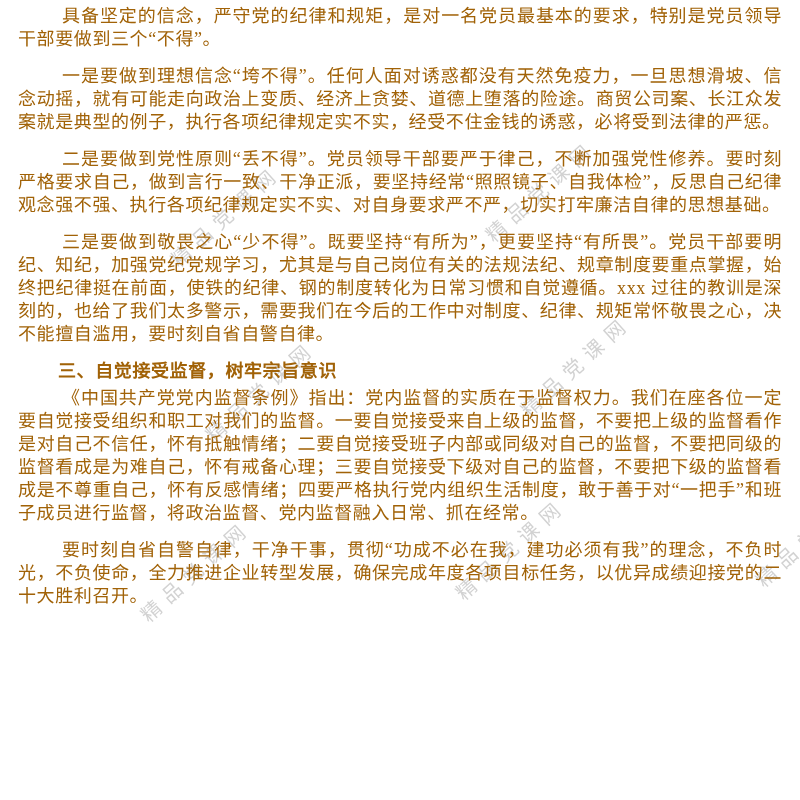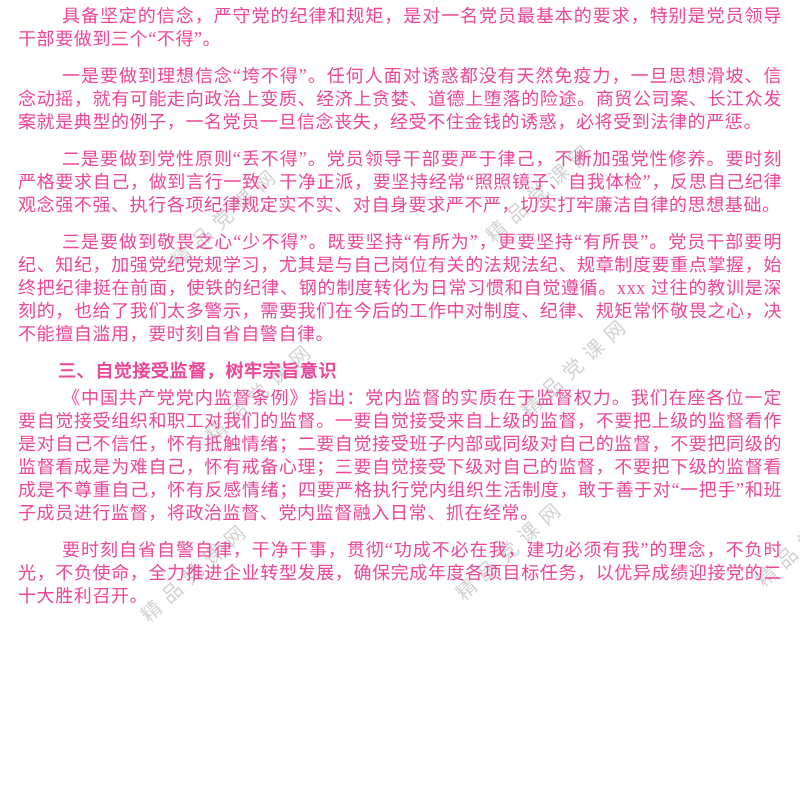--- a/index.html
+++ b/index.html
@@ -65,22 +65,22 @@
   <div class="watermark-layer">
       <span class="watermark" style="left: 225px; top: 215px; color: rgb(156, 156, 156);">精品党课网</span>
       <span class="watermark" style="left: 540px; top: 190px; color: rgb(156, 156, 156);">精品党课网</span>
       <span class="watermark" style="left: 860px; top: 162px; color: rgb(156, 156, 156);">精品党课网</span>
       <span class="watermark" style="left: 260px; top: 390px; color: rgb(156, 156, 156);">精品党课网</span>
       <span class="watermark" style="left: 575px; top: 365px; color: rgb(156, 156, 156);">精品党课网</span>
       <span class="watermark" style="left: 195px; top: 570px; color: rgb(156, 156, 156);">精品党课网</span>
       <span class="watermark" style="left: 510px; top: 548px; color: rgb(156, 156, 156);">精品党课网</span>
       <span class="watermark" style="left: 810px; top: 535px; color: rgb(156, 156, 156);">精品党课网</span>
     </div>
-  <div class="content" style="color: #ec4899;">
+  <div class="content" style="color: #a16207;">
       <p class="body-para">具备坚定的信念，严守党的纪律和规矩，是对一名党员最基本的要求，特别是党员领导干部要做到三个“不得”。</p>
-      <p class="body-para">一是要做到理想信念“垮不得”。任何人面对诱惑都没有天然免疫力，一旦思想滑坡、信念动摇，就有可能走向政治上变质、经济上贪婪、道德上堕落的险途。商贸公司案、长江众发案就是典型的例子，一名党员一旦信念丧失，经受不住金钱的诱惑，必将受到法律的严惩。</p>
+      <p class="body-para">一是要做到理想信念“垮不得”。任何人面对诱惑都没有天然免疫力，一旦思想滑坡、信念动摇，就有可能走向政治上变质、经济上贪婪、道德上堕落的险途。商贸公司案、长江众发案就是典型的例子，执行各项纪律规定实不实，经受不住金钱的诱惑，必将受到法律的严惩。</p>
       <p class="body-para">二是要做到党性原则“丢不得”。党员领导干部要严于律己，不断加强党性修养。要时刻严格要求自己，做到言行一致、干净正派，要坚持经常“照照镜子、自我体检”，反思自己纪律观念强不强、执行各项纪律规定实不实、对自身要求严不严，切实打牢廉洁自律的思想基础。</p>
       <p class="body-para">三是要做到敬畏之心“少不得”。既要坚持“有所为”，更要坚持“有所畏”。党员干部要明纪、知纪，加强党纪党规学习，尤其是与自己岗位有关的法规法纪、规章制度要重点掌握，始终把纪律挺在前面，使铁的纪律、钢的制度转化为日常习惯和自觉遵循。xxx 过往的教训是深刻的，也给了我们太多警示，需要我们在今后的工作中对制度、纪律、规矩常怀敬畏之心，决不能擅自滥用，要时刻自省自警自律。</p>
       <p class="heading">三、自觉接受监督，树牢宗旨意识</p>
       <p class="body-para">《中国共产党党内监督条例》指出：党内监督的实质在于监督权力。我们在座各位一定要自觉接受组织和职工对我们的监督。一要自觉接受来自上级的监督，不要把上级的监督看作是对自己不信任，怀有抵触情绪；二要自觉接受班子内部或同级对自己的监督，不要把同级的监督看成是为难自己，怀有戒备心理；三要自觉接受下级对自己的监督，不要把下级的监督看成是不尊重自己，怀有反感情绪；四要严格执行党内组织生活制度，敢于善于对“一把手”和班子成员进行监督，将政治监督、党内监督融入日常、抓在经常。</p>
       <p class="body-para">要时刻自省自警自律，干净干事，贯彻“功成不必在我，建功必须有我”的理念，不负时光，不负使命，全力推进企业转型发展，确保完成年度各项目标任务，以优异成绩迎接党的二十大胜利召开。</p>
     </div>
 </div>
 
 </body></html>

